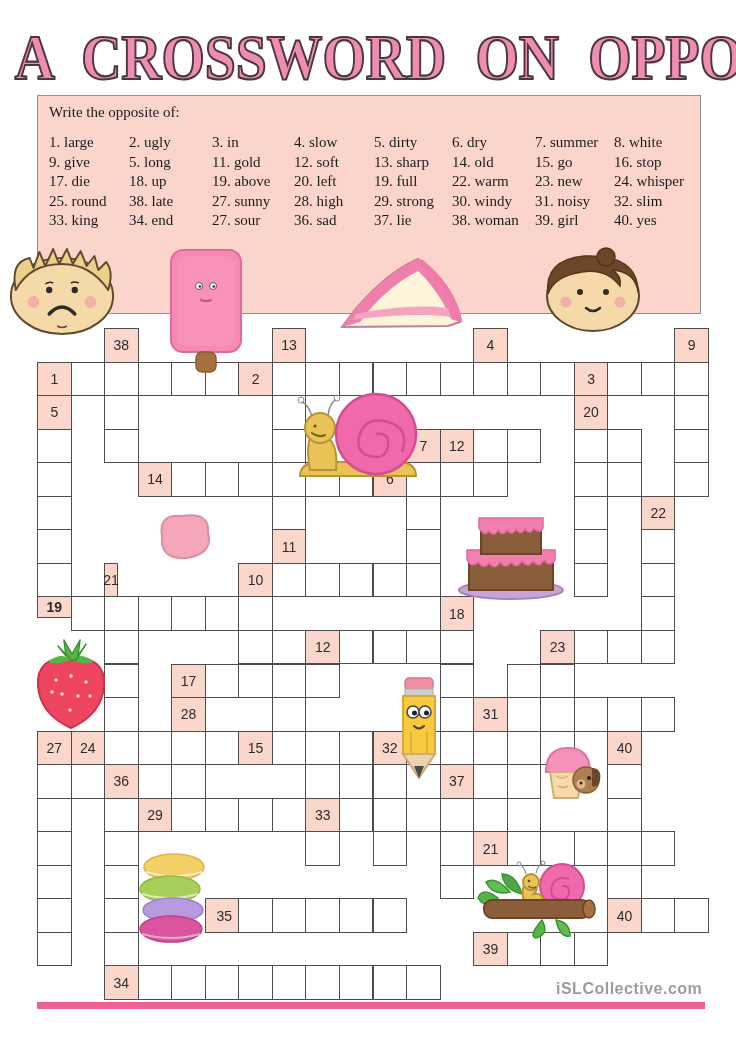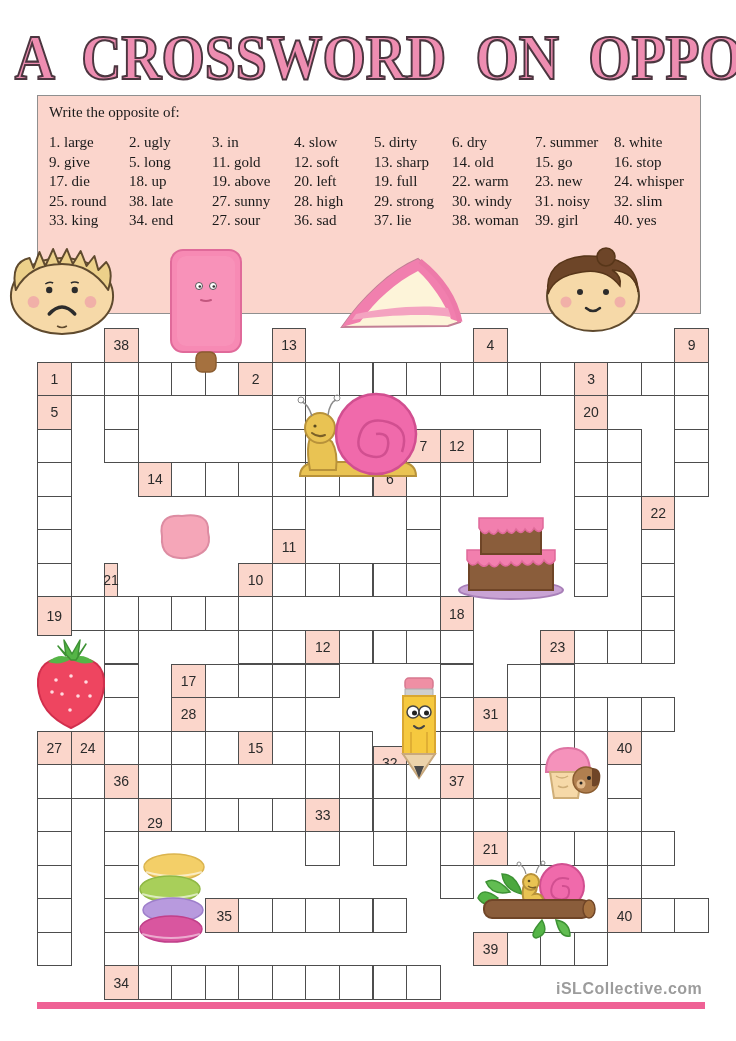--- a/index.html
+++ b/index.html
@@ -181,21 +181,21 @@
       <div class="cell num" style="left: 238.3px; top: 562.85px; height: 34.55px; width: 34.55px;">
         <span>10</span>
       </div>
       <div class="cell" style="left: 271.85px; top: 562.85px; height: 34.55px; width: 34.55px;"></div>
       <div class="cell" style="left: 305.4px; top: 562.85px; height: 34.55px; width: 34.55px;"></div>
       <div class="cell" style="left: 338.95px; top: 562.85px; height: 34.55px; width: 34.55px;"></div>
       <div class="cell" style="left: 372.5px; top: 562.85px; height: 34.55px; width: 34.55px;"></div>
       <div class="cell" style="left: 406.05px; top: 562.85px; height: 34.55px; width: 34.55px;"></div>
       <div class="cell" style="left: 573.8px; top: 562.85px; height: 34.55px; width: 34.55px;"></div>
       <div class="cell" style="left: 640.9px; top: 562.85px; height: 34.55px; width: 34.55px;"></div>
-      <div class="cell num" style="left: 37px; top: 596.4px; height: 40px; width: 34.55px;">
+      <div class="cell num" style="left: 37px; top: 596.4px; height: 22px; width: 34.55px; font-weight: bold;">
         <span>19</span>
       </div>
       <div class="cell" style="left: 70.55px; top: 596.4px; height: 34.55px; width: 34.55px;"></div>
       <div class="cell" style="left: 104.1px; top: 596.4px; height: 34.55px; width: 34.55px;"></div>
       <div class="cell" style="left: 137.65px; top: 596.4px; height: 34.55px; width: 34.55px;"></div>
       <div class="cell" style="left: 171.2px; top: 596.4px; height: 34.55px; width: 34.55px;"></div>
       <div class="cell" style="left: 204.75px; top: 596.4px; height: 34.55px; width: 34.55px;"></div>
       <div class="cell" style="left: 238.3px; top: 596.4px; height: 34.55px; width: 34.55px;"></div>
       <div class="cell num" style="left: 439.6px; top: 596.4px; height: 34.55px; width: 34.55px;">
         <span>18</span>
@@ -254,21 +254,21 @@
       <div class="cell" style="left: 104.1px; top: 730.6px; height: 34.55px; width: 34.55px;"></div>
       <div class="cell" style="left: 137.65px; top: 730.6px; height: 34.55px; width: 34.55px;"></div>
       <div class="cell" style="left: 171.2px; top: 730.6px; height: 34.55px; width: 34.55px;"></div>
       <div class="cell" style="left: 204.75px; top: 730.6px; height: 34.55px; width: 34.55px;"></div>
       <div class="cell num" style="left: 238.3px; top: 730.6px; height: 34.55px; width: 34.55px;">
         <span>15</span>
       </div>
       <div class="cell" style="left: 271.85px; top: 730.6px; height: 34.55px; width: 34.55px;"></div>
       <div class="cell" style="left: 305.4px; top: 730.6px; height: 34.55px; width: 34.55px;"></div>
       <div class="cell" style="left: 338.95px; top: 730.6px; height: 34.55px; width: 34.55px;"></div>
-      <div class="cell num" style="left: 372.5px; top: 730.6px; height: 34.55px; width: 34.55px; margin-top: 15px;">
+      <div class="cell num" style="left: 372.5px; top: 730.6px; height: 34.55px; width: 34.55px;">
         <span>32</span>
       </div>
       <div class="cell" style="left: 406.05px; top: 730.6px; height: 34.55px; width: 34.55px;"></div>
       <div class="cell" style="left: 439.6px; top: 730.6px; height: 34.55px; width: 34.55px;"></div>
       <div class="cell" style="left: 473.15px; top: 730.6px; height: 34.55px; width: 34.55px;"></div>
       <div class="cell" style="left: 506.7px; top: 730.6px; height: 34.55px; width: 34.55px;"></div>
       <div class="cell" style="left: 540.25px; top: 730.6px; height: 34.55px; width: 34.55px;"></div>
       <div class="cell num" style="left: 607.35px; top: 730.6px; height: 34.55px; width: 34.55px;">
         <span>40</span>
       </div>
@@ -283,21 +283,21 @@
       <div class="cell" style="left: 338.95px; top: 764.15px; height: 34.55px; width: 34.55px;"></div>
       <div class="cell" style="left: 372.5px; top: 764.15px; height: 34.55px; width: 34.55px;"></div>
       <div class="cell num" style="left: 439.6px; top: 764.15px; height: 34.55px; width: 34.55px;">
         <span>37</span>
       </div>
       <div class="cell" style="left: 473.15px; top: 764.15px; height: 34.55px; width: 34.55px;"></div>
       <div class="cell" style="left: 506.7px; top: 764.15px; height: 34.55px; width: 34.55px;"></div>
       <div class="cell" style="left: 607.35px; top: 764.15px; height: 34.55px; width: 34.55px;"></div>
       <div class="cell" style="left: 37px; top: 797.7px; height: 34.55px; width: 34.55px;"></div>
       <div class="cell" style="left: 104.1px; top: 797.7px; height: 34.55px; width: 34.55px;"></div>
-      <div class="cell num" style="left: 137.65px; top: 797.7px; height: 34.55px; width: 34.55px; align-items: flex-end;">
+      <div class="cell num" style="left: 137.65px; top: 797.7px; height: 34.55px; width: 34.55px;">
         <span>29</span>
       </div>
       <div class="cell" style="left: 171.2px; top: 797.7px; height: 34.55px; width: 34.55px;"></div>
       <div class="cell" style="left: 204.75px; top: 797.7px; height: 34.55px; width: 34.55px;"></div>
       <div class="cell" style="left: 238.3px; top: 797.7px; height: 34.55px; width: 34.55px;"></div>
       <div class="cell" style="left: 271.85px; top: 797.7px; height: 34.55px; width: 34.55px;"></div>
       <div class="cell num" style="left: 305.4px; top: 797.7px; height: 34.55px; width: 34.55px;">
         <span>33</span>
       </div>
       <div class="cell" style="left: 338.95px; top: 797.7px; height: 34.55px; width: 34.55px;"></div>

